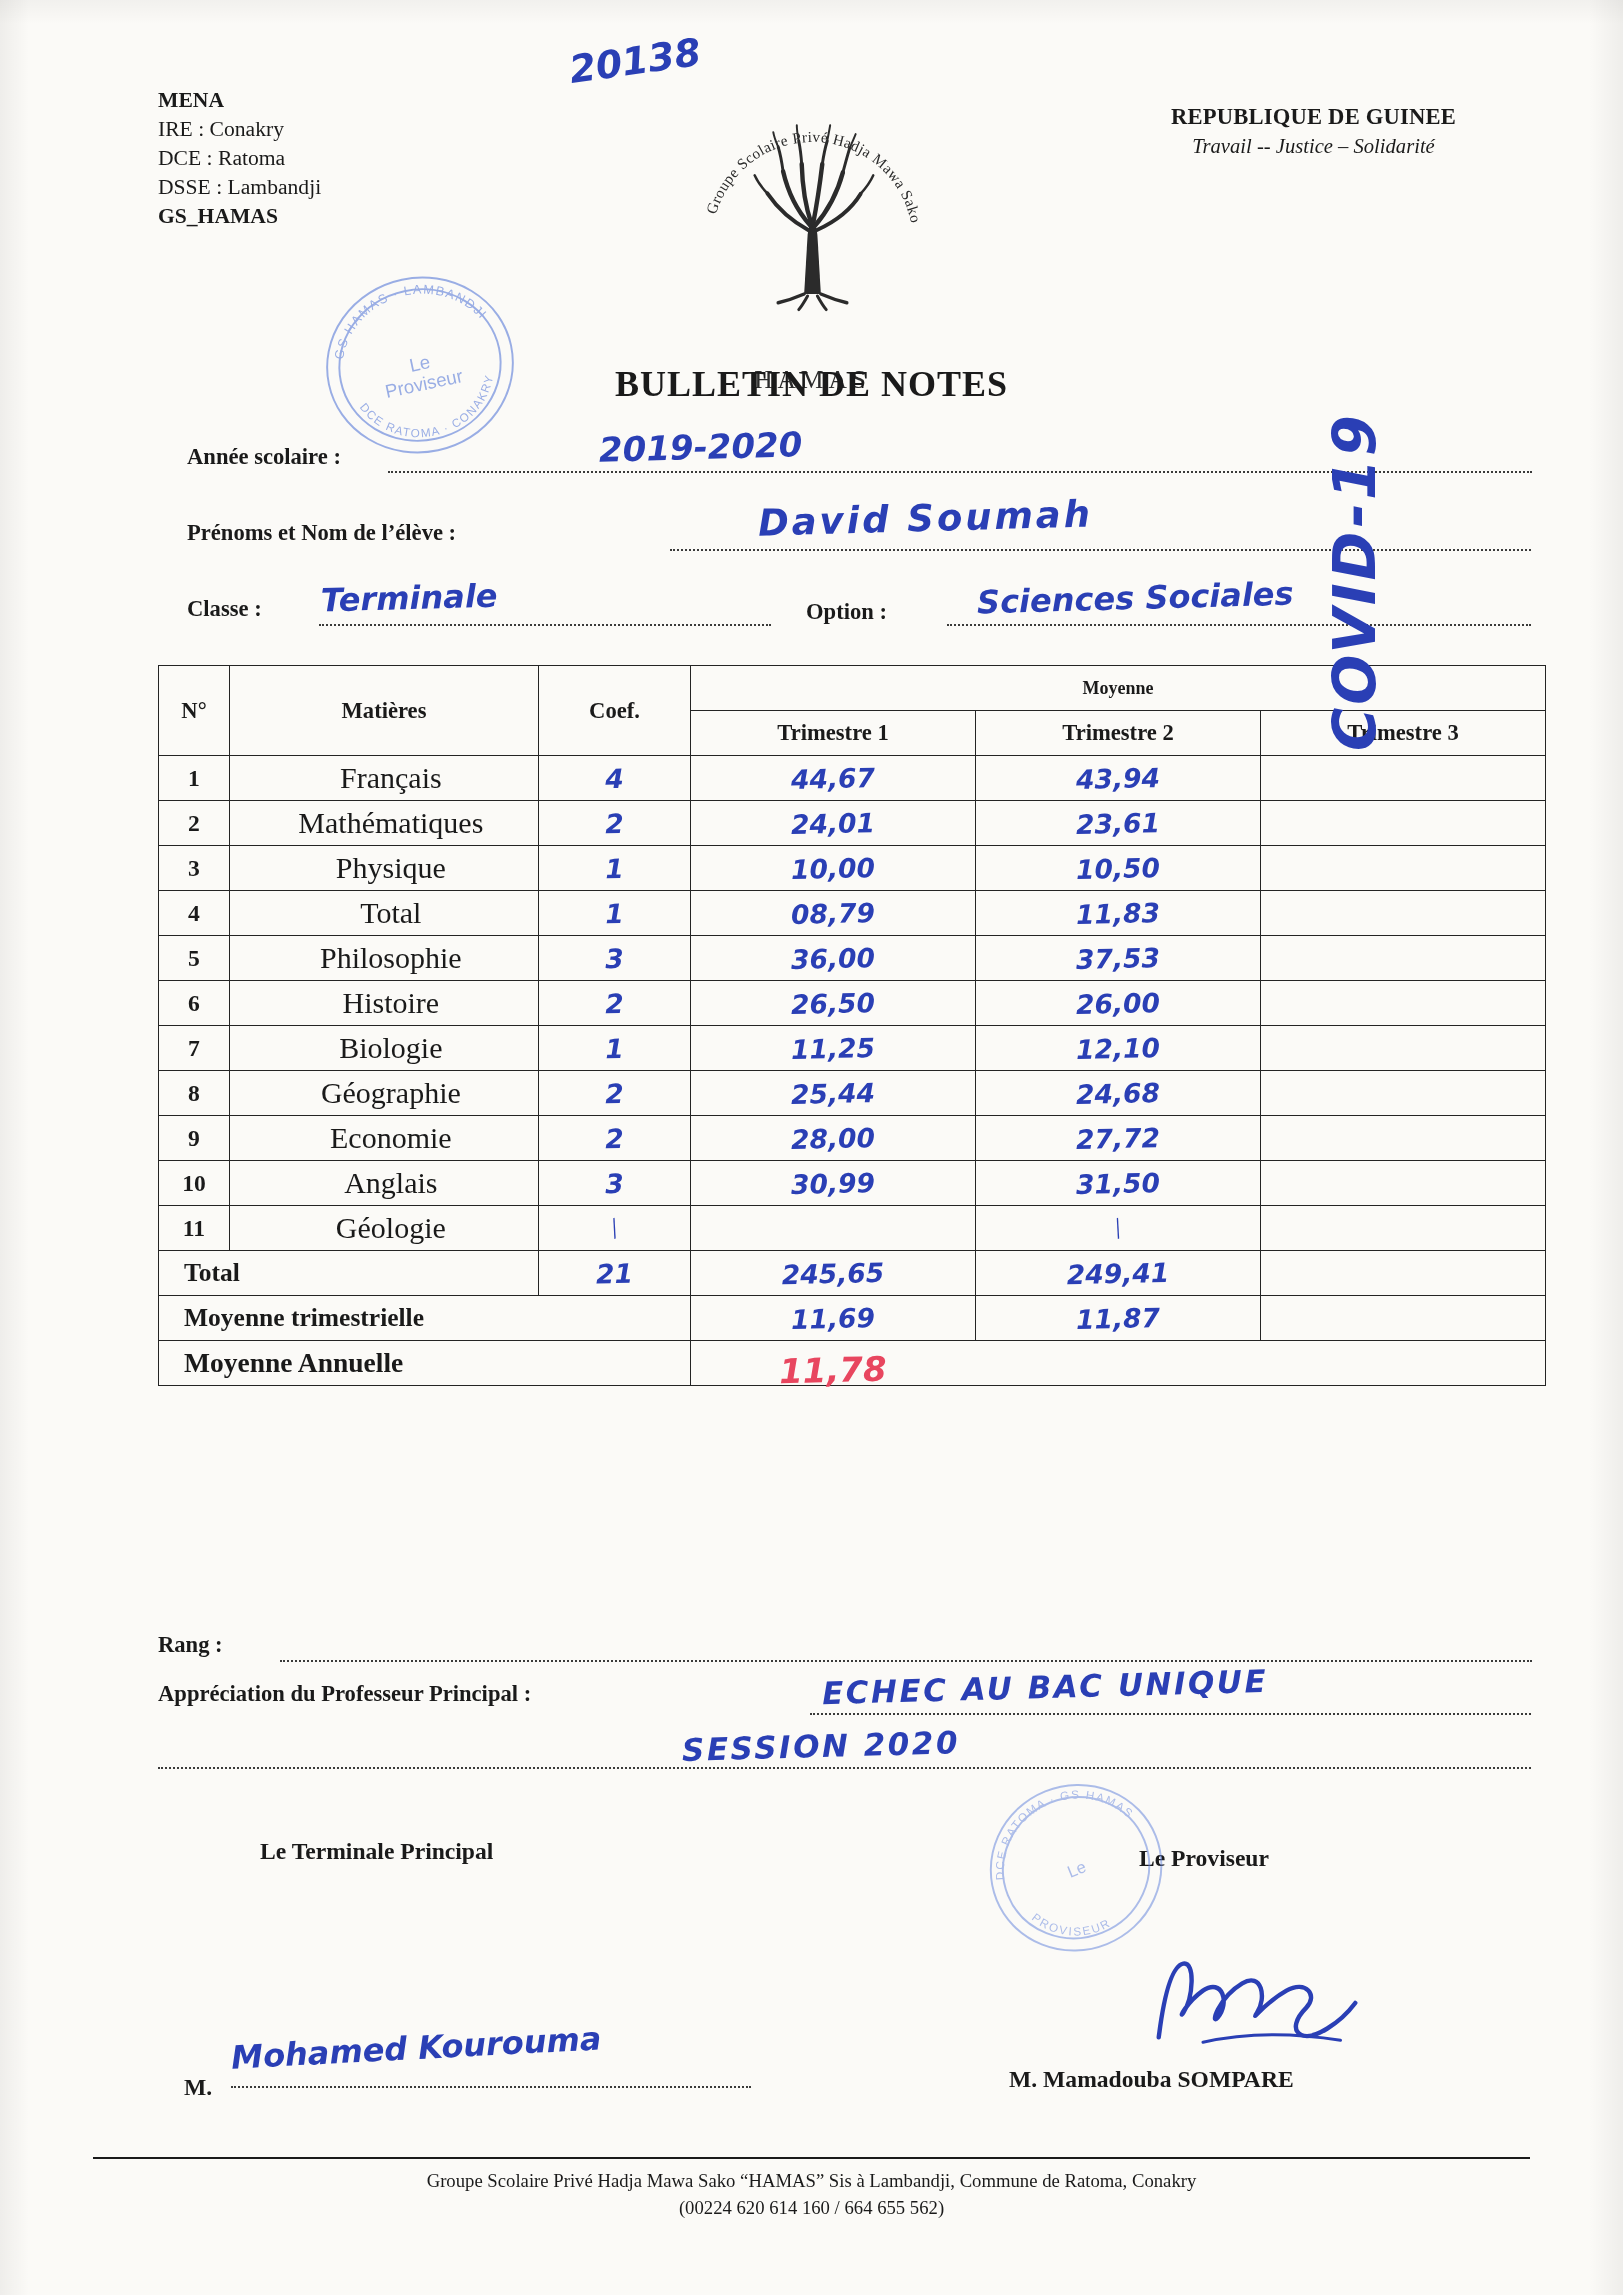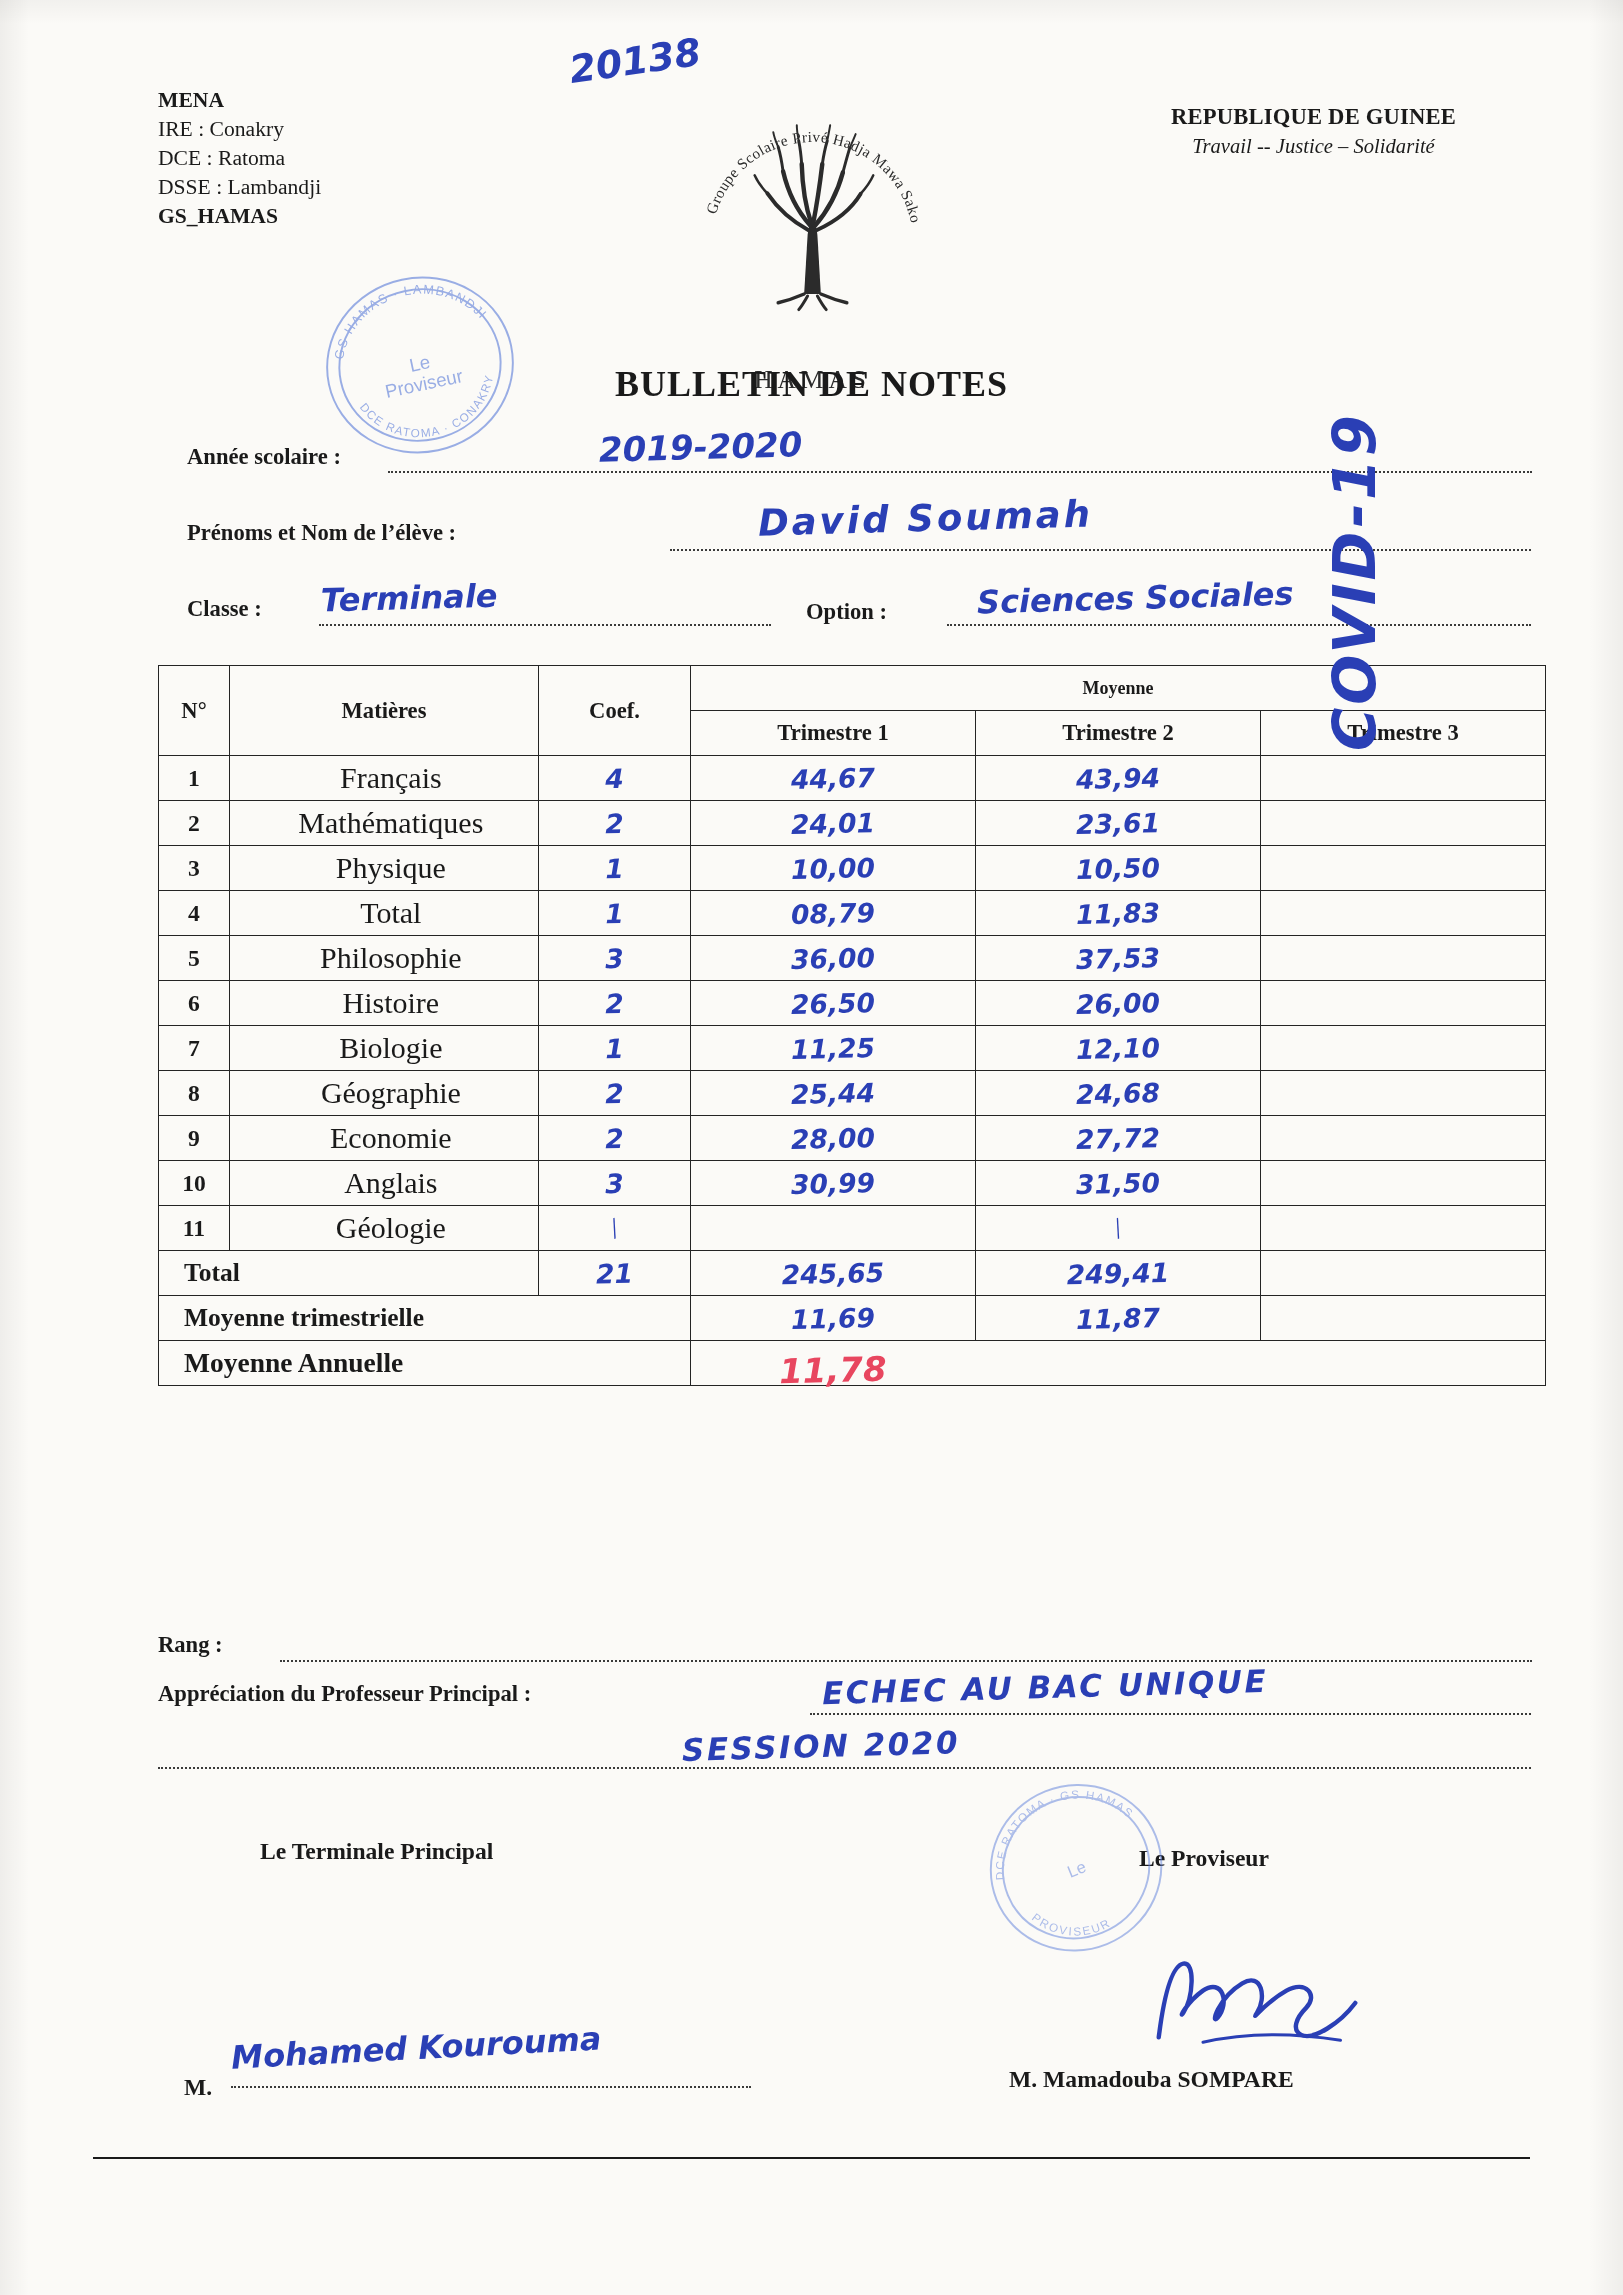--- a/index.html
+++ b/index.html
@@ -635,14 +635,18 @@
     <path d="M120,200 C200,182 300,180 400,196" fill="none" stroke="#2a3fb5" stroke-width="6" stroke-linecap="round"></path>
   </svg>
 
   <div class="sign-label" style="left:1009px; top:2066px;">M. Mamadouba SOMPARE</div>
 
   <div class="sign-label" style="left:184px; top:2074px;">M.</div>
   <div class="hand" style="left:231px; top:2029px; font-size:32px; transform:rotate(-3deg);">Mohamed Kourouma</div>
   <div class="dots" style="left:231px; top:2086px; width:520px;"></div>
 
   <div class="footer-line"></div>
+  <div class="footer-text">
+    <div>Groupe Scolaire Privé Hadja Mawa Sako “HAMAS” Sis à Lambandji, Commune de Ratoma, Conakry</div>
+    <div>(00224 620 614 160 / 664 655 562)</div>
+  </div>
 </div>
 
 
 </body></html>

